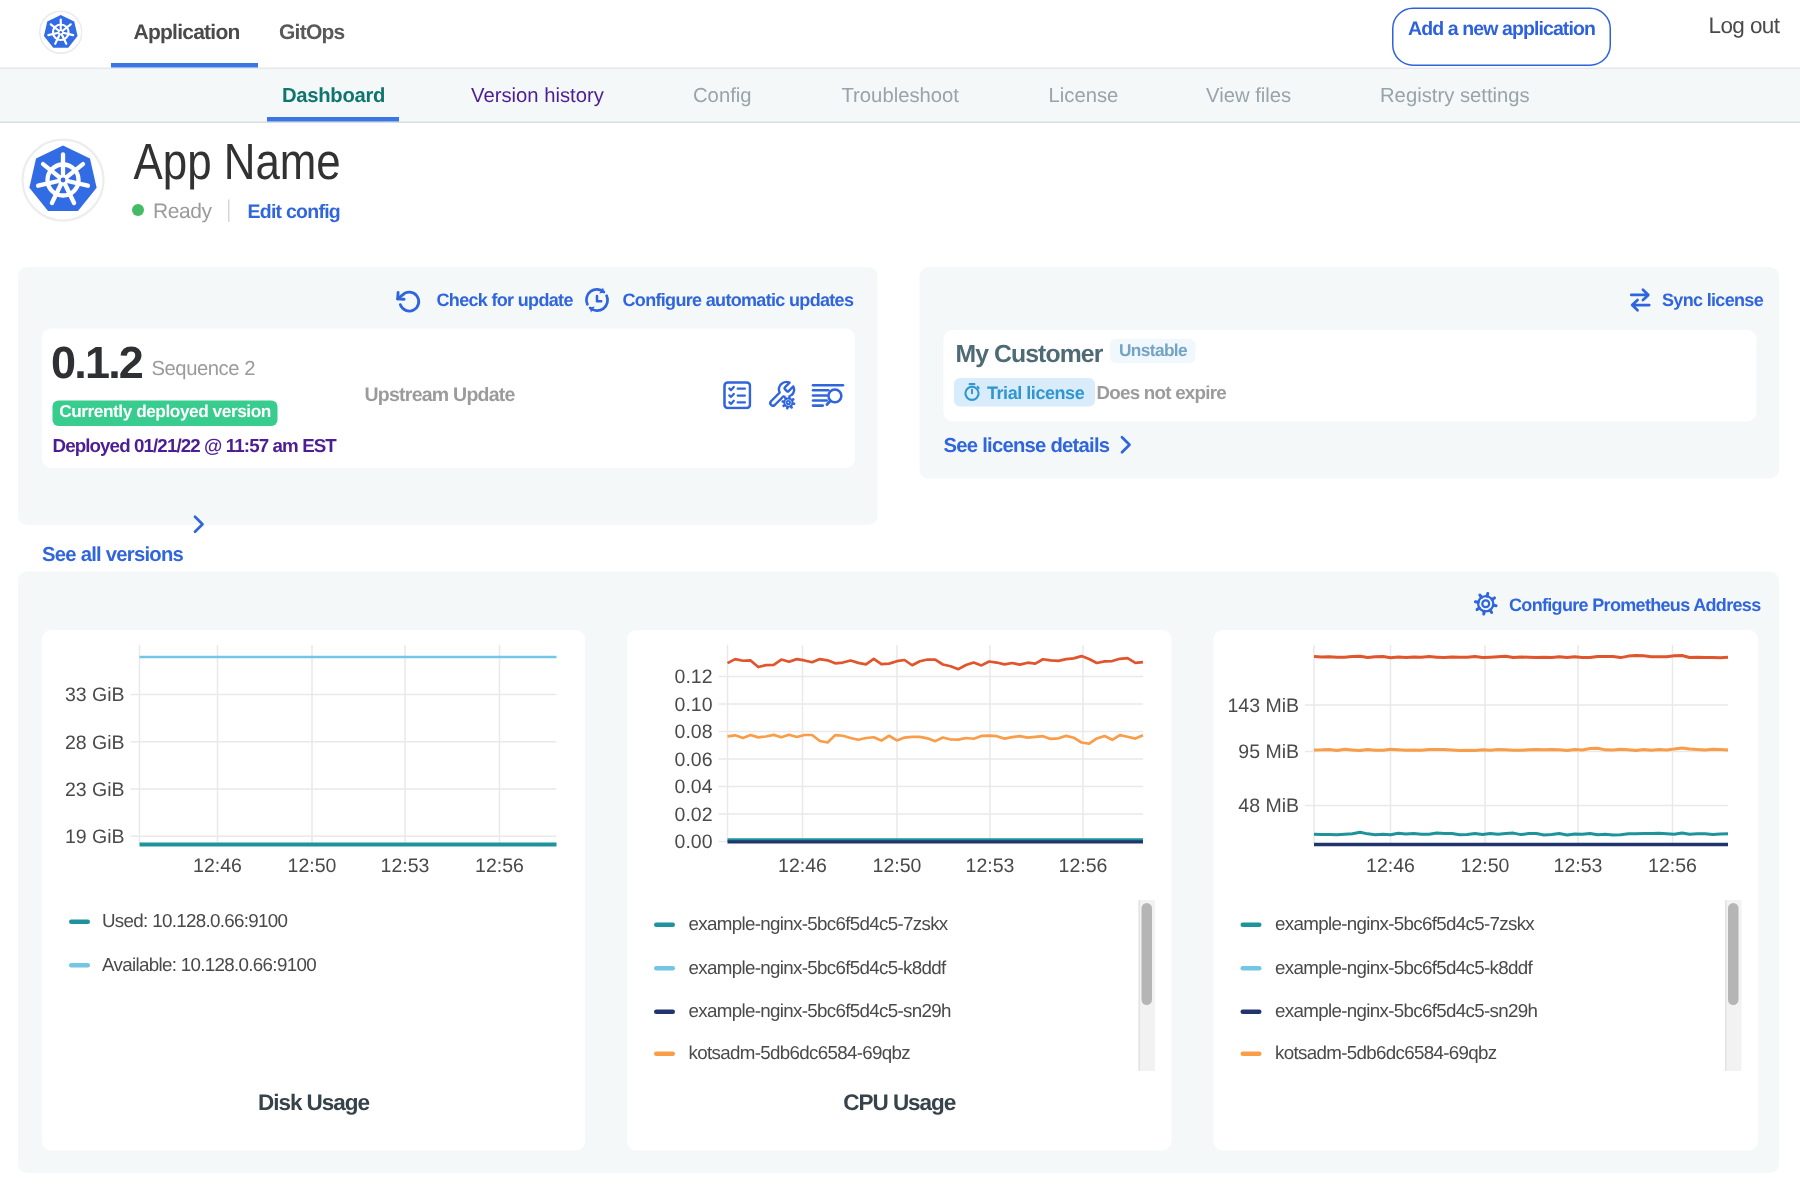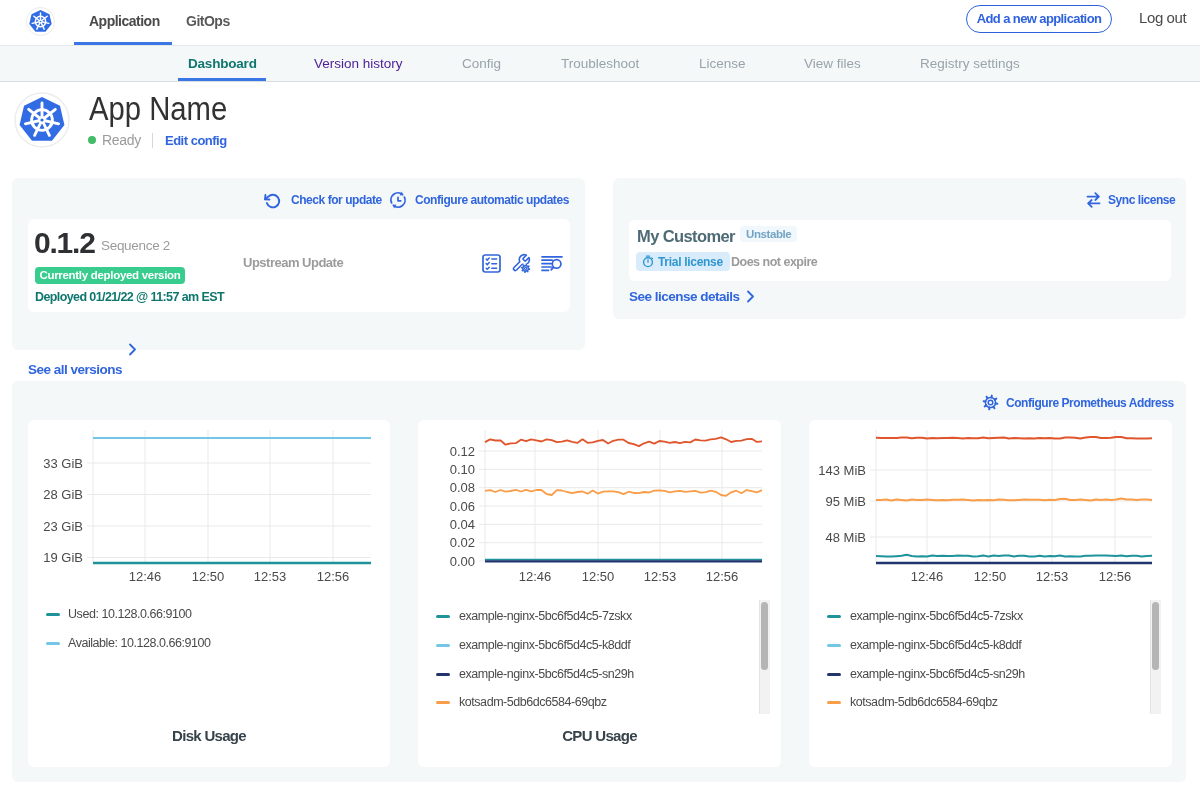--- a/index.html
+++ b/index.html
@@ -27,21 +27,21 @@
         <line x1="6.20" y1="16.39" x2="14.5" y2="14.5" stroke="#fff" stroke-width="1.44" stroke-linecap="round"></line>
         <line x1="7.85" y1="9.19" x2="14.5" y2="14.5" stroke="#fff" stroke-width="1.44" stroke-linecap="round"></line>
         <circle cx="14.5" cy="14.5" r="5.17" fill="none" stroke="#fff" stroke-width="1.44"></circle>
         <circle cx="14.5" cy="14.5" r="1.84" fill="#fff"></circle>
         <circle cx="14.5" cy="14.5" r="0.81" fill="#326ce5"></circle>
       </svg>
     </div>
 <div class="abs" style="left:89px;top:13px;font-size:14px;font-weight:600;letter-spacing:-0.5px;color:#4a4a4a;">Application</div>
 <div class="abs" style="left:186px;top:13px;font-size:14px;font-weight:600;letter-spacing:-0.5px;color:#595959;">GitOps</div>
 <div class="abs" style="left:74px;top:42px;width:98px;height:3px;background:#3b76e5;"></div>
-<div class="abs" style="left:966px;top:5px;width:146px;height:28px;border:1px solid #2e62dd;border-radius:14px;background:#fff;color:#2e62dd;font-size:13px;letter-spacing:-0.6px;font-weight:bold;text-align:center;line-height:26px;">Add a new application</div>
+<div class="abs" style="left:928px;top:5px;width:146px;height:39px;border:1px solid #2e62dd;border-radius:14px;background:#fff;color:#2e62dd;font-size:13px;letter-spacing:-0.6px;font-weight:bold;text-align:center;line-height:26px;">Add a new application</div>
 <div class="abs" style="left:1139px;top:9px;font-size:15px;font-weight:500;letter-spacing:-0.4px;color:#4a4a4a;">Log out</div>
 
 <div class="abs" style="left:0;top:46px;width:1200px;height:36px;background:#f4f8f9;border-bottom:1px solid #d9dee2;"></div>
 <div class="abs" style="left:188px;top:56px;font-size:13.5px;font-weight:bold;letter-spacing:-0.2px;color:#0f766e;">Dashboard</div>
 <div class="abs" style="left:178px;top:78px;width:88px;height:3px;background:#3b76e5;"></div>
 <div class="abs" style="left:314px;top:56px;font-size:13.5px;font-weight:500;color:#4c1d95;">Version history</div>
 <div class="abs" style="left:462px;top:56px;font-size:13.5px;font-weight:500;color:#99a3aa;">Config</div>
 <div class="abs" style="left:561px;top:56px;font-size:13.5px;font-weight:500;color:#99a3aa;">Troubleshoot</div>
 <div class="abs" style="left:699px;top:56px;font-size:13.5px;font-weight:500;color:#99a3aa;">License</div>
 <div class="abs" style="left:804px;top:56px;font-size:13.5px;font-weight:500;color:#99a3aa;">View files</div>
@@ -87,21 +87,21 @@
 <path d="M 13.0 0.6 L 13.9 4.0 L 10.5 4.6 Z" fill="#3065dd"></path>
 <path d="M 5.0 17.4 L 4.1 14.0 L 7.5 13.4 Z" fill="#3065dd"></path>
 <path d="M 9 6.3 L 9 9.8 L 11.8 9.8" fill="none" stroke="#3065dd" stroke-width="1.7" stroke-linecap="round" stroke-linejoin="round"></path>
 </svg>
       <span class="link" style="margin-left:8px;">Configure automatic updates</span>
     </div>
 <div class="wcard" style="left:28px;top:219px;width:542px;height:93px;"></div>
 <div class="abs" style="left:34px;top:226px;font-size:30px;letter-spacing:-1.2px;font-weight:bold;color:#2f3033;">0.1.2</div>
 <div class="abs" style="left:101px;top:238px;font-size:13.5px;letter-spacing:-0.3px;color:#9b9b9b;">Sequence 2</div>
 <div class="abs" style="left:35px;top:267px;width:150px;height:17px;background:#38cc8e;border-radius:4px;color:#fff;font-size:11.5px;letter-spacing:-0.3px;font-weight:bold;text-align:center;line-height:17px;">Currently deployed version</div>
-<div class="abs" style="left:35px;top:290px;font-size:12.5px;letter-spacing:-0.6px;font-weight:600;color:#0f766e;">Deployed 01/21/22 @ 11:57 am EST</div>
+<div class="abs" style="left:35px;top:290px;font-size:12.5px;letter-spacing:-0.6px;font-weight:600;color:#4c1d95;">Deployed 01/21/22 @ 11:57 am EST</div>
 <div class="abs" style="left:243px;top:255px;font-size:13px;letter-spacing:-0.5px;font-weight:bold;color:#9b9b9b;">Upstream Update</div>
 <div class="abs" style="left:482px;top:254px;">
       <svg width="19" height="19" viewBox="0 0 19 19">
 <rect x="1" y="1" width="17" height="17" rx="2.2" fill="none" stroke="#3065dd" stroke-width="1.7"></rect>
 <g stroke="#3065dd" stroke-width="1.5" fill="none" stroke-linecap="round" stroke-linejoin="round">
 <path d="M4.2 5.0 L5.3 6.1 L7.2 4.0"></path>
           <path d="M4.2 9.6 L5.3 10.7 L7.2 8.6"></path>
           <path d="M4.2 14.2 L5.3 15.3 L7.2 13.2"></path>
 <line x1="9.8" y1="5.1" x2="14.6" y2="5.1"></line>
           <line x1="9.8" y1="9.7" x2="14.6" y2="9.7"></line>

